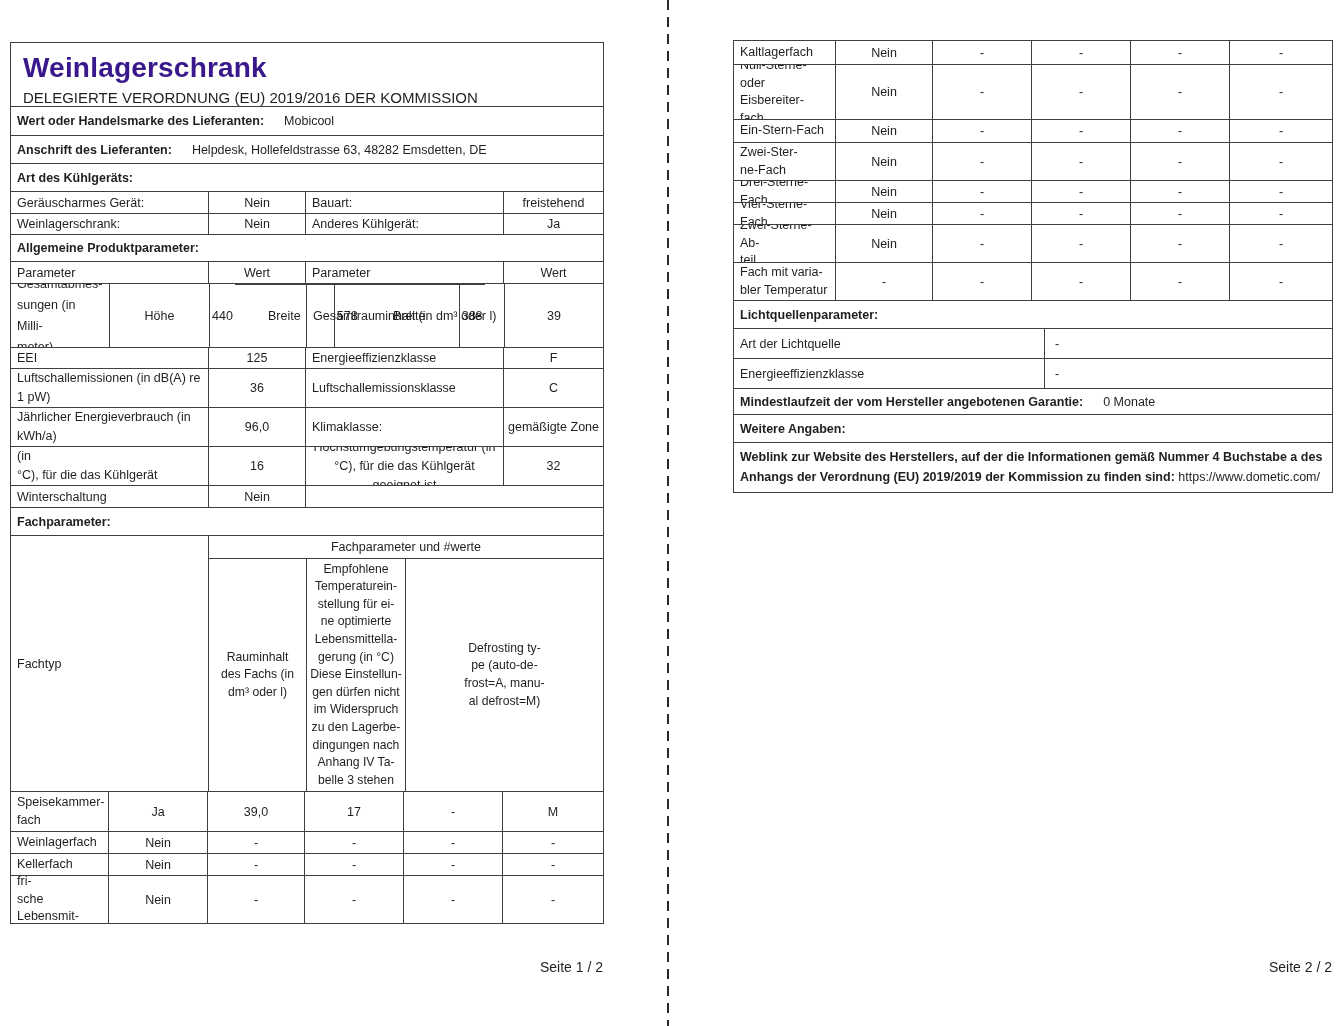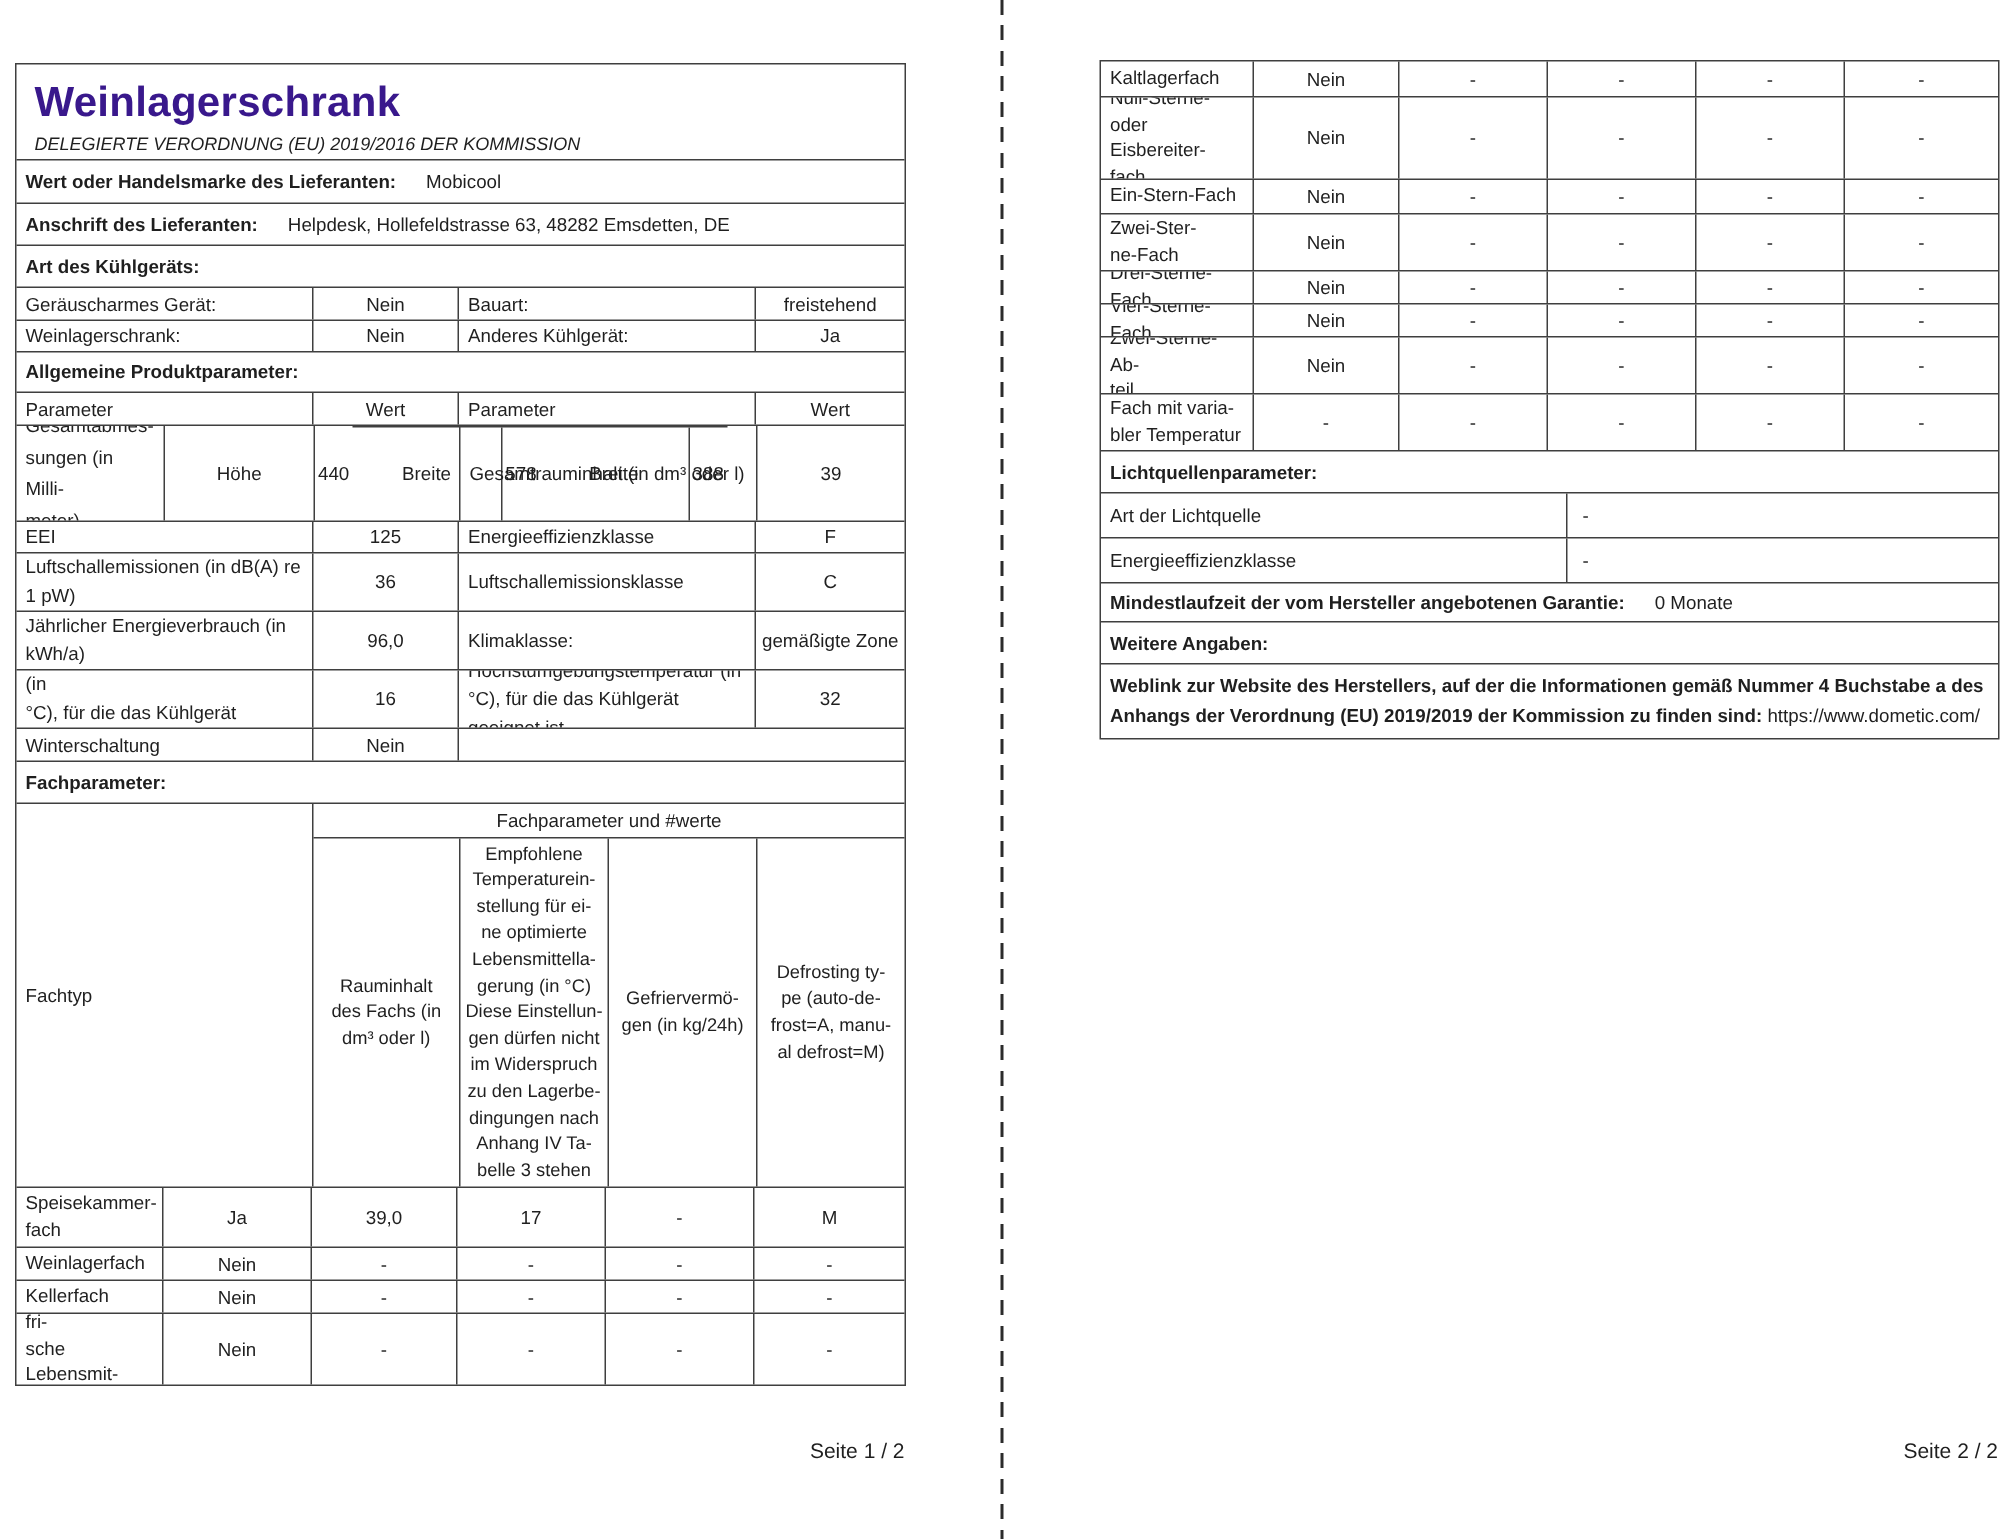--- a/index.html
+++ b/index.html
@@ -17,21 +17,21 @@
 
   .prow { display:flex; align-items:stretch; border-top:1px solid #3f3f3f; }
   .first-row { border-top:none; }
   .cell { border-left:1px solid #3f3f3f; display:flex; align-items:center; white-space:pre-line; overflow:hidden; }
   .cfirst { border-left:none; }
   .lbl { padding:1px 6px; text-align:left; }
   .val { justify-content:center; text-align:center; padding:1px 2px; }
   .bold { font-weight:bold; }
 
   
-  .wA { width:197px; } .wB { width:97px; } .wC { width:198px; } .wD { flex:1; }
+  .wA { width:197px; } .wB { width:97px; } .wC { width:198px;text-align:center; } .wD { flex:1; }
   .dimlbl { width:98px; }
   .dimmid { width:197px; display:flex; border-left:1px solid #3f3f3f; }
   .dimrow { display:flex; flex:1; border-top:1px solid #3f3f3f; }
   .dimrow.first-row { border-top:none; }
   .dk { width:99px; } .dv { flex:1; }
   .fname { width:97px; } .fpres { width:99px; }
   .fc1 { width:97px; } .fc2 { width:99px; } .fc3 { width:99px; } .fc4 { flex:1; }
   .fach-right { flex:1; display:flex; flex-direction:column; border-left:1px solid #3f3f3f; }
   .fach-group { height:22px; display:flex; align-items:center; justify-content:center; }
   .fach-cols { flex:1; display:flex; border-top:1px solid #3f3f3f; }
@@ -45,21 +45,21 @@
 
   
   .h63{height:63px} .h29{height:29px} .h28{height:28px} .h27{height:27px}
   .h26{height:26px} .h23{height:23px} .h22{height:22px} .h21{height:21px}
   .h30{height:30px} .h38{height:38px} .h39{height:39px} .h40{height:40px}
   .h48{height:48px} .h50{height:50px} .h55{height:55px} .h64{height:64px}
   .h256{height:256px}
 
   .title-block { display:block; padding:9px 0 0 12px; }
   .doc-title { font-size:28px; font-weight:bold; color:#39188c; letter-spacing:0.2px; }
-  .doc-subtitle { font-size:12px; margin-top:5px; color:#1f1f1f;font-style:italic; }
+  .doc-subtitle { font-size:15px; margin-top:5px; color:#1f1f1f; }
 
   .inforow { display:flex; align-items:center; padding-left:6px; }
   .inforow .value { margin-left:20px; }
   .sectionrow { display:flex; align-items:center; padding-left:6px; font-weight:bold; }
 
   .mlh { line-height:19px; }       
   .dims-label { line-height:21px; }
   .fach-name { line-height:17.5px; }
   .g-name { line-height:17.5px; }
 
@@ -187,22 +187,20 @@
 ne optimierte
 Lebensmittella-
 gerung (in °C)
 Diese Einstellun-
 gen dürfen nicht
 im Widerspruch
 zu den Lagerbe-
 dingungen nach
 Anhang IV Ta-
 belle 3 stehen</div>
-        <div class="cell fc3 val fach-head">Gefriervermö-
-gen (in kg/24h)</div>
         <div class="cell fc4 val fach-head">Defrosting ty-
 pe (auto-de-
 frost=A, manu-
 al defrost=M)</div>
       </div>
     </div>
   </div>
 
   <div class="prow h40">
     <div class="cell cfirst fname lbl fach-name">Speisekammer-

